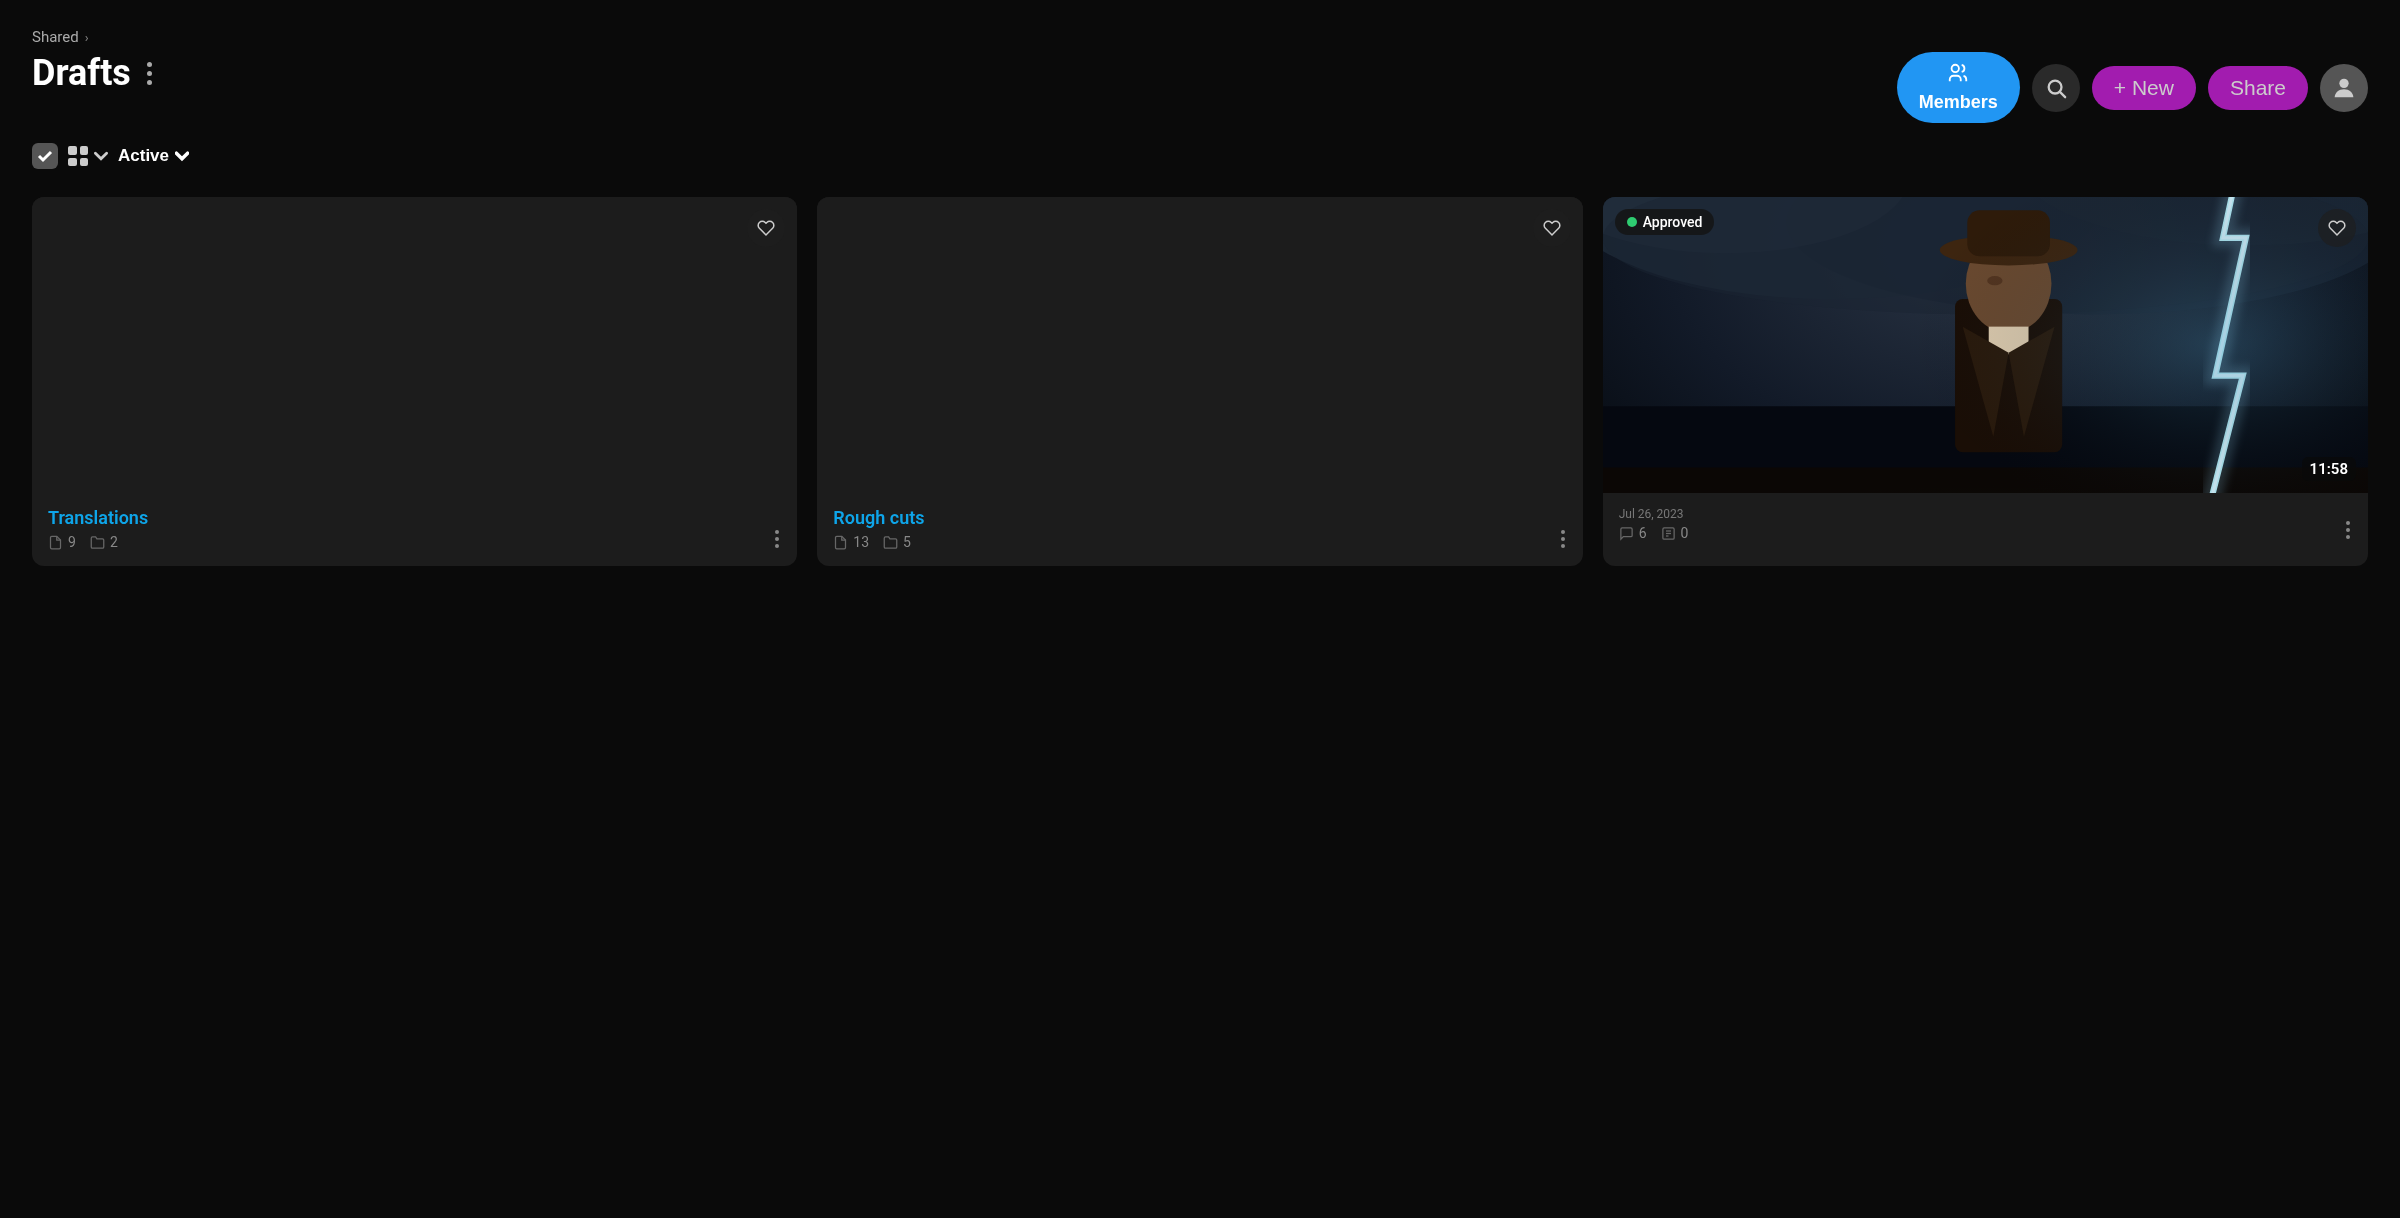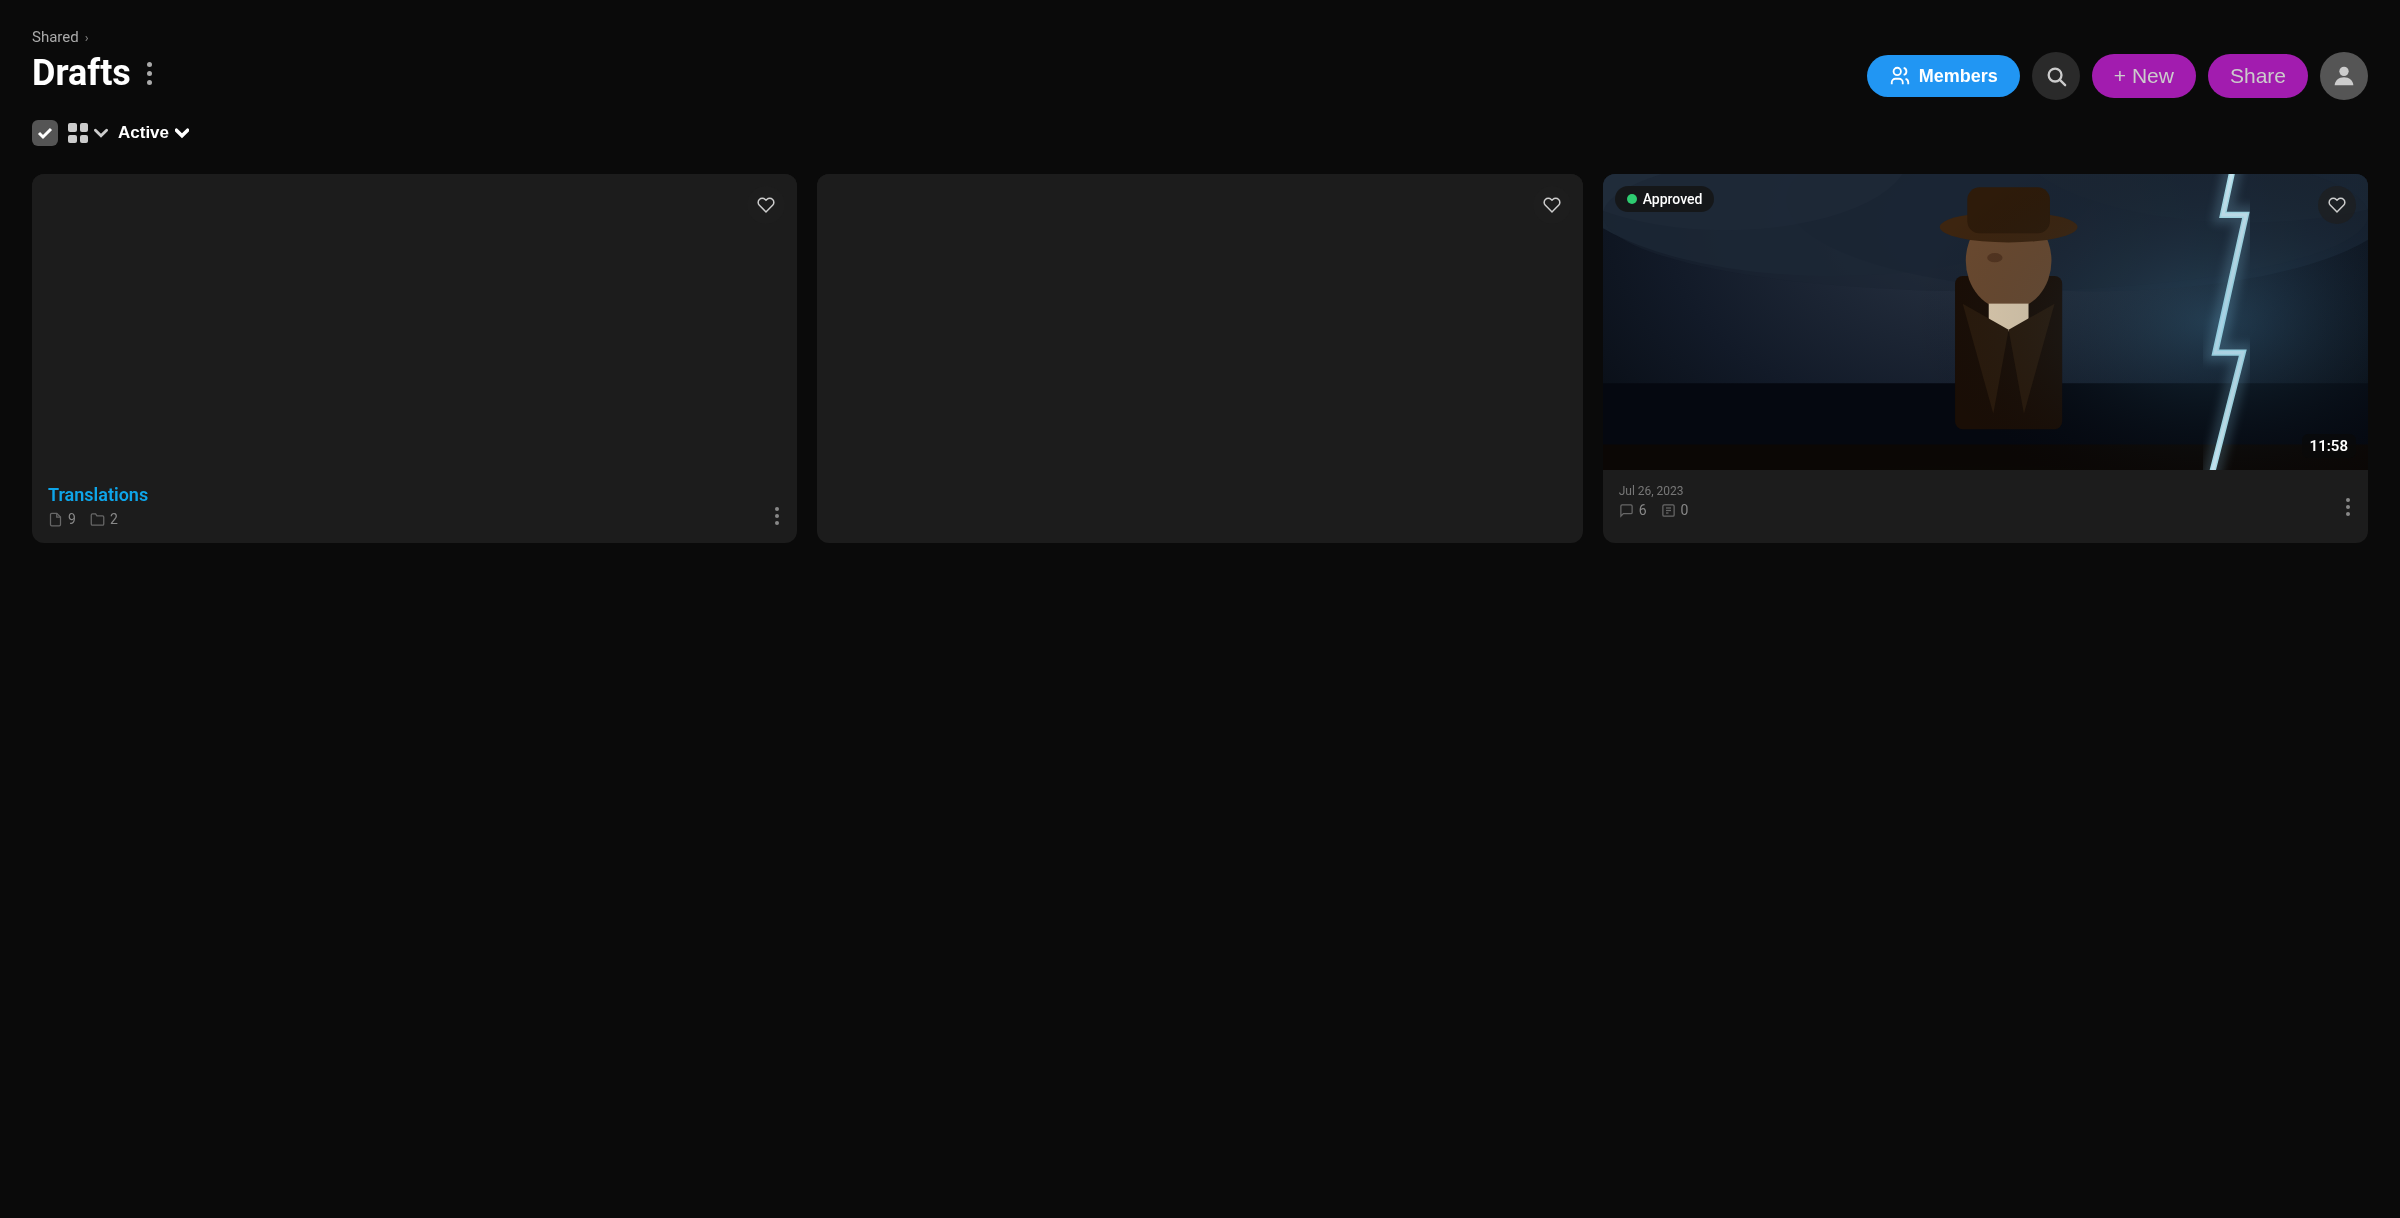--- a/index.html
+++ b/index.html
@@ -73,20 +73,21 @@
       align-items: center;
       gap: 8px;
       background: #2196f3;
       color: #fff;
       border: none;
       border-radius: 999px;
       padding: 10px 22px;
       font-size: 18px;
       font-weight: 600;
       cursor: pointer;
+      flex-direction: column;
     }
     .btn-members svg {
       width: 22px;
       height: 22px;
       fill: none;
       stroke: #fff;
       stroke-width: 2;
     }
 
     .btn-icon-circle {
@@ -461,20 +462,43 @@
     </div>
   </div>
 
   <div class="card">
     <div class="card-thumbnail">
       <button class="heart-btn">
         <svg viewBox="0 0 24 24">
           <path d="M20.84 4.61a5.5 5.5 0 00-7.78 0L12 5.67l-1.06-1.06a5.5 5.5 0 00-7.78 7.78l1.06 1.06L12 21.23l7.78-7.78 1.06-1.06a5.5 5.5 0 000-7.78z"></path>
         </svg>
       </button>
+    </div>
+    <div class="card-footer">
+      <div class="card-title">Rough cuts</div>
+      <div class="card-meta">
+        <div class="meta-item">
+          <svg class="meta-icon" viewBox="0 0 24 24" fill="none" stroke="#888" stroke-width="2">
+            <path d="M14 2H6a2 2 0 00-2 2v16a2 2 0 002 2h12a2 2 0 002-2V8z"></path>
+            <polyline points="14 2 14 8 20 8"></polyline>
+          </svg>
+          <span>13</span>
+        </div>
+        <div class="meta-item">
+          <svg class="meta-icon" viewBox="0 0 24 24" fill="none" stroke="#888" stroke-width="2">
+            <path d="M22 19a2 2 0 01-2 2H4a2 2 0 01-2-2V5a2 2 0 012-2h5l2 3h9a2 2 0 012 2z"></path>
+          </svg>
+          <span>5</span>
+        </div>
+      </div>
+      <div class="card-more">
+        <span></span>
+        <span></span>
+        <span></span>
+      </div>
     </div>
   </div>
 
   <div class="card">
     <div class="card-thumbnail has-image">
 
       <div class="scene-svg-container">
         <svg width="100%" height="100%" viewBox="0 0 500 320" preserveAspectRatio="xMidYMid slice" xmlns="http://www.w3.org/2000/svg">
 
           <defs>

